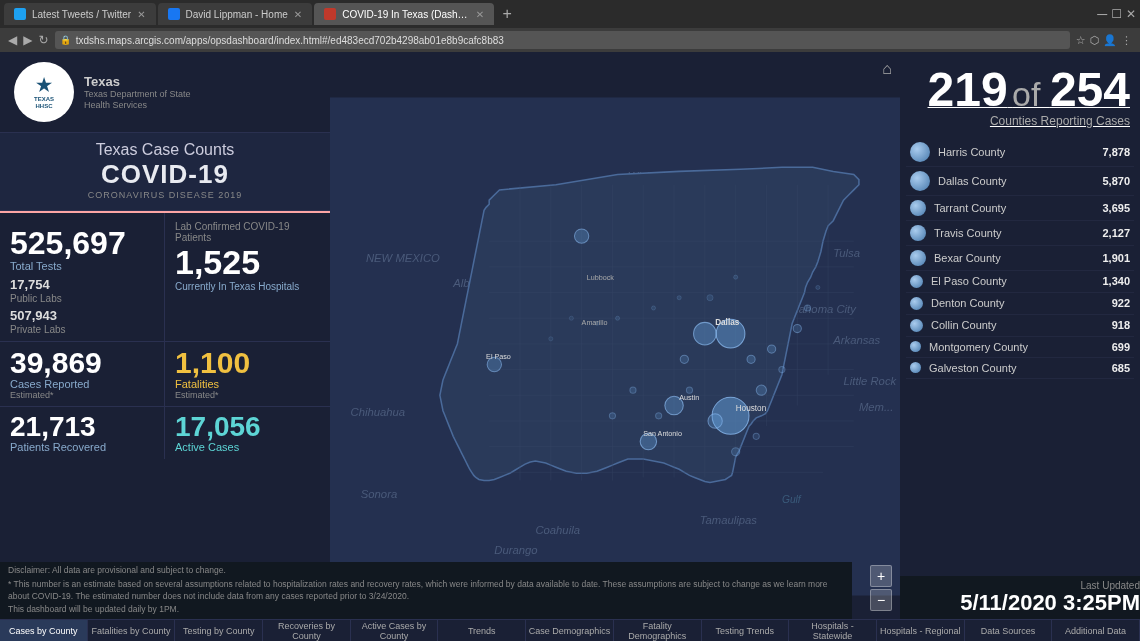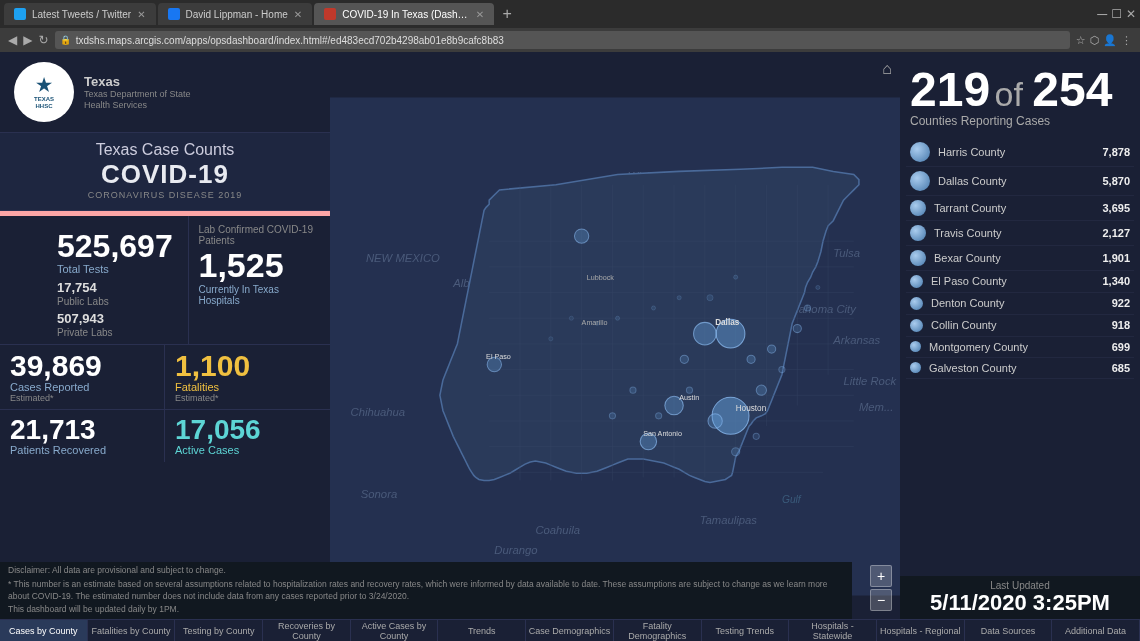--- a/index.html
+++ b/index.html
@@ -228,21 +228,22 @@
     .right-panel {
       width: 240px;
       flex-shrink: 0;
       background: #1a2035;
       overflow-y: auto;
       padding: 10px 0;
     }
 
     .county-header {
       padding: 4px 10px 8px;
-      text-align: left;
+      text-align: right;
+      text-decoration: underline;
     }
 
     .county-list {
       list-style: none;
       padding: 0 6px;
     }
     .county-item {
       display: flex;
       align-items: center;
       padding: 4px 4px;
@@ -317,21 +318,21 @@
     }
 
     
     .last-updated-area {
       position: absolute;
       bottom: 22px;
       right: 0;
       width: 240px;
       background: #111820;
       padding: 4px 0;
-      text-align: center;
+      text-align: right;
     }
     .last-updated-label {
       font-size: 10px;
       color: #888;
     }
     .last-updated-date {
       font-size: 22px;
       font-weight: bold;
       color: #fff;
       line-height: 1.1;
@@ -400,21 +401,21 @@
         </div>
       </div>
     </div>
 
     <div class="title-section">
       <div class="title-case-counts">Texas Case Counts</div>
       <div class="title-covid">COVID-19</div>
       <div class="title-subtitle">CORONAVIRUS DISEASE 2019</div>
     </div>
 
-    <div style="display:grid;grid-template-columns:1fr 1fr;border-top:5px solid #fca5a5;padding-left:47px;">
+    <div style="display:grid;grid-template-columns:1fr 1fr;border-top:2px solid #fca5a5;">
 
       <div style="padding:8px 10px 6px;border-right:1px solid #2a3050;">
         <div class="big-number">525,697</div>
         <div class="stat-label">Total Tests</div>
         <div style="margin-top:3px;">
           <span style="font-size:13px;color:#ddd;font-weight:bold;">17,754</span>
           <div style="font-size:10px;color:#888;">Public Labs</div>
         </div>
         <div style="margin-top:2px;">
           <span style="font-size:13px;color:#ddd;font-weight:bold;">507,943</span>

